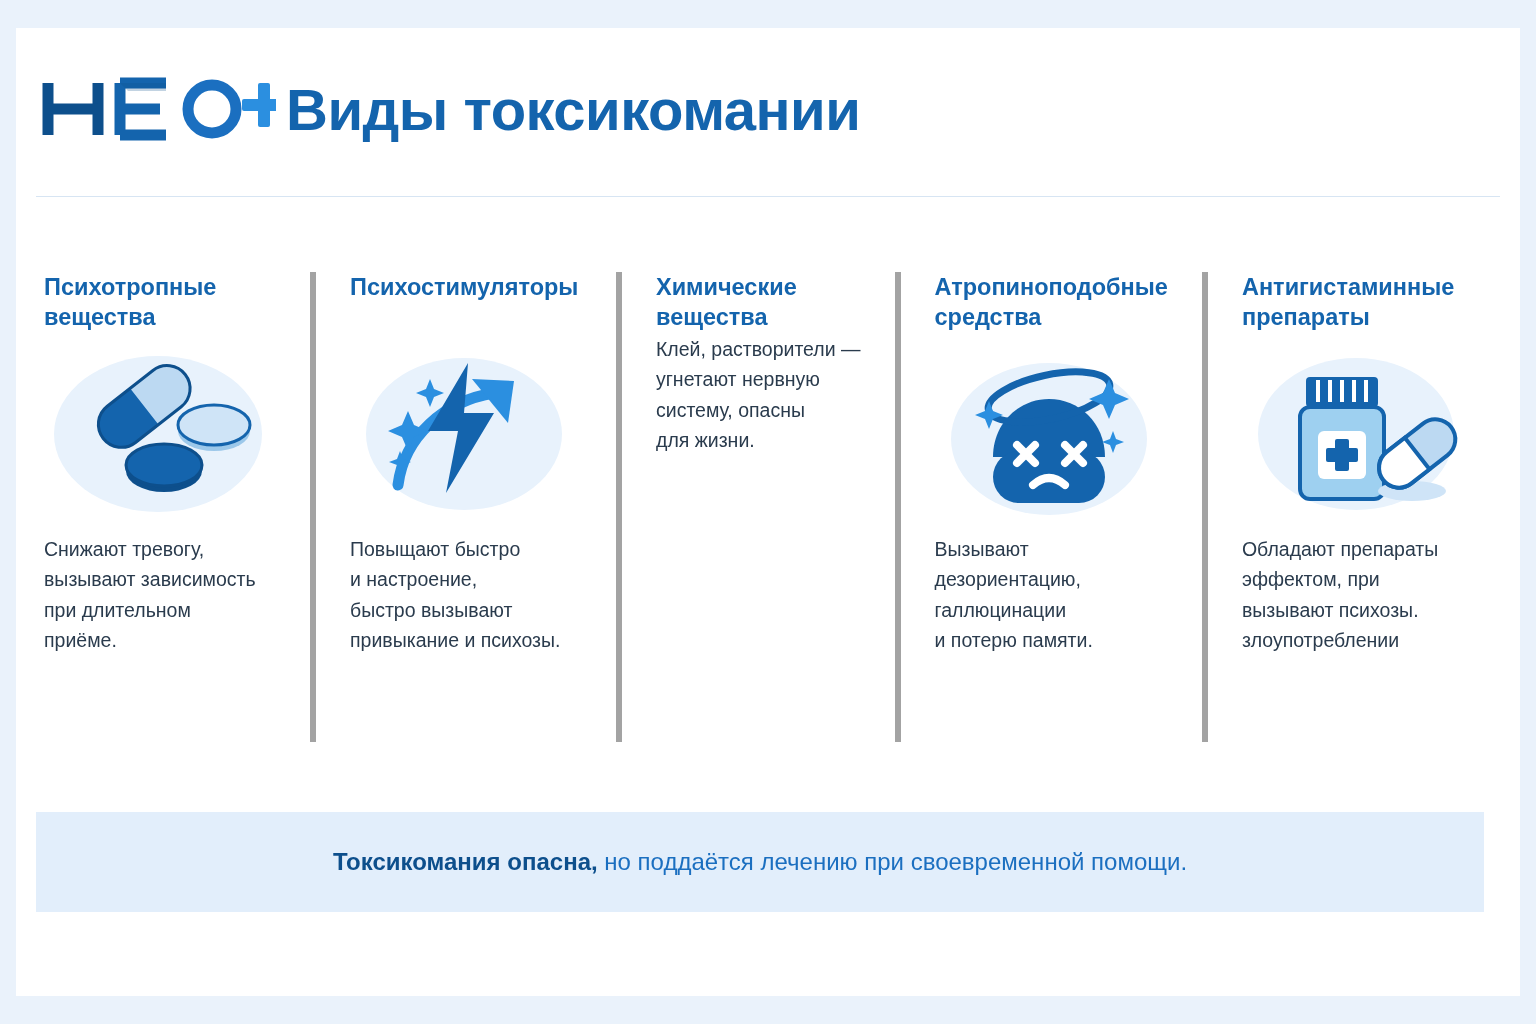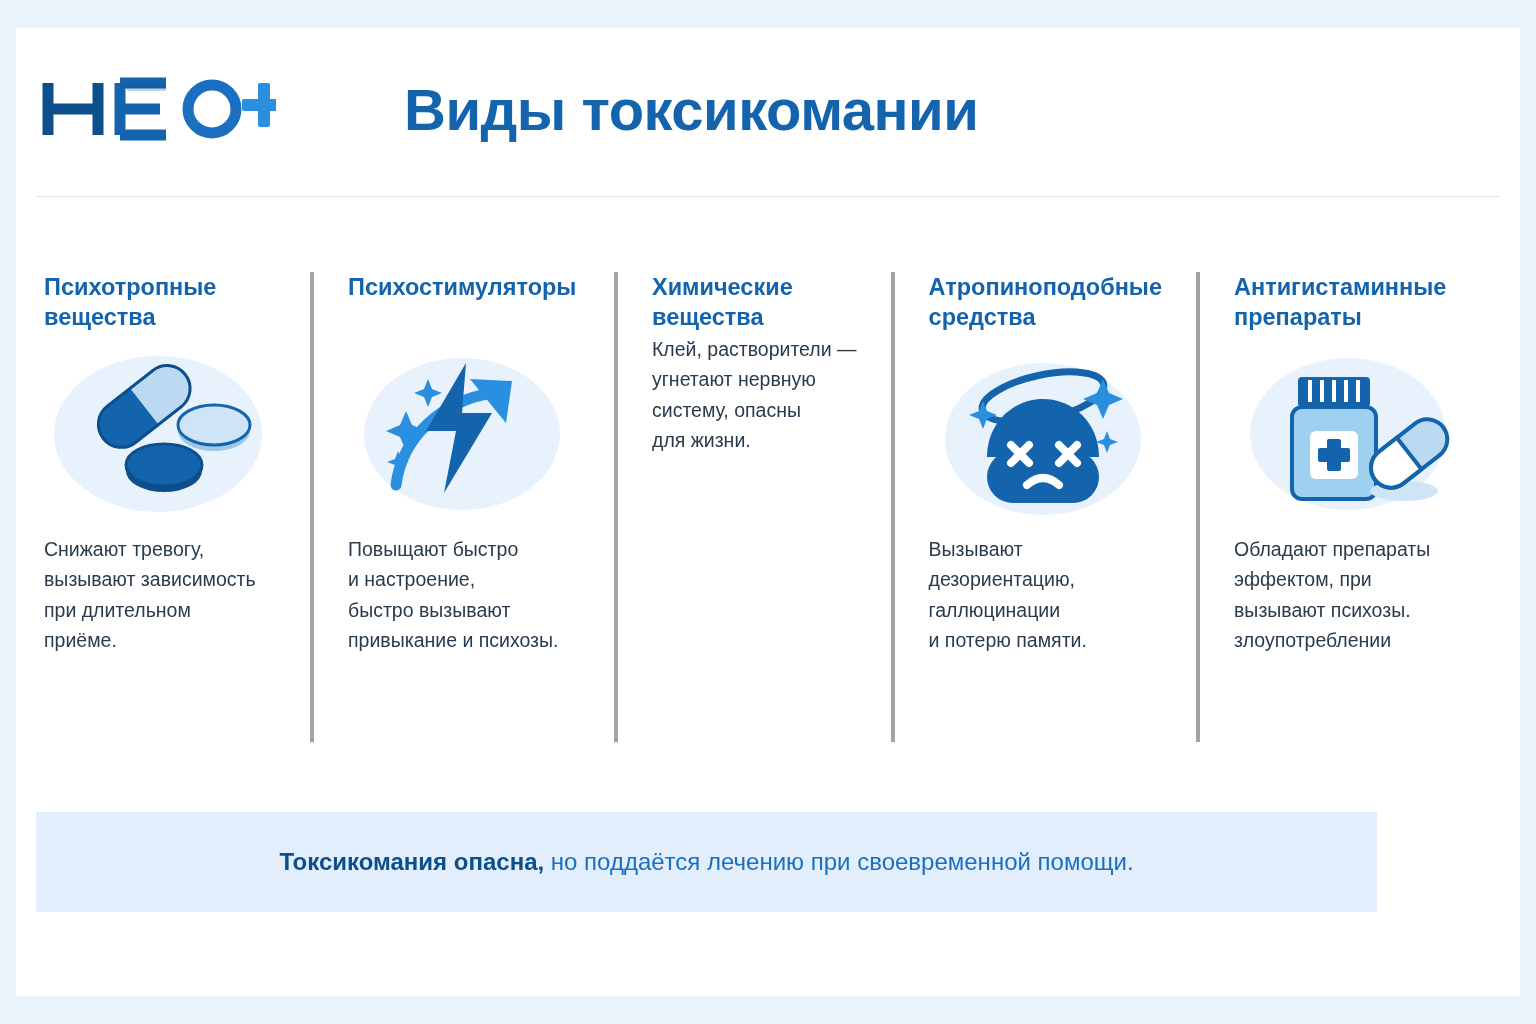--- a/index.html
+++ b/index.html
@@ -59,21 +59,20 @@
     display: flex;
     align-items: center;
     height: 90px;
   }
   .logo svg { display:block; }
   .title {
     font-size: 58px;
     font-weight: bold;
     color: #1464ad;
     letter-spacing: -0.5px;
-    margin-left: 118px;
     white-space: nowrap;
   }
   .divider {
     position: absolute;
     left: 36px;
     top: 196px;
     width: 1464px;
     height: 1px;
     background: #d7e5f3;
   }
@@ -88,21 +87,21 @@
     display: flex;
     justify-content: space-between;
   }
   .col {
     position: relative;
     flex: 1 1 0;
     padding: 0 34px 0 8px;
     box-sizing: border-box;
   }
   .col + .col {
-    border-left: 4px solid #a3a3a3;
+    border-left: 6px solid #a3a3a3;
     padding-left: 34px;
   }
   .col-title {
     font-size: 23.5px;
     font-weight: bold;
     color: #1464ad;
     line-height: 1.28;
     min-height: 62px;
   }
   .icon-wrap {
@@ -117,21 +116,21 @@
     color: #2a3b4d;
     line-height: 1.56;
   }
   .col-text .ln { display: block; white-space: nowrap; }
 
   
   .banner {
     position: absolute;
     left: 36px;
     top: 812px;
-    width: 1341px;
+    width: 1448px;
     height: 100px;
     background: #e2eefb;
     display: flex;
     align-items: center;
     justify-content: center;
   }
   .banner-text {
     font-size: 24px;
     color: #1b6fc0;
     font-weight: normal;

